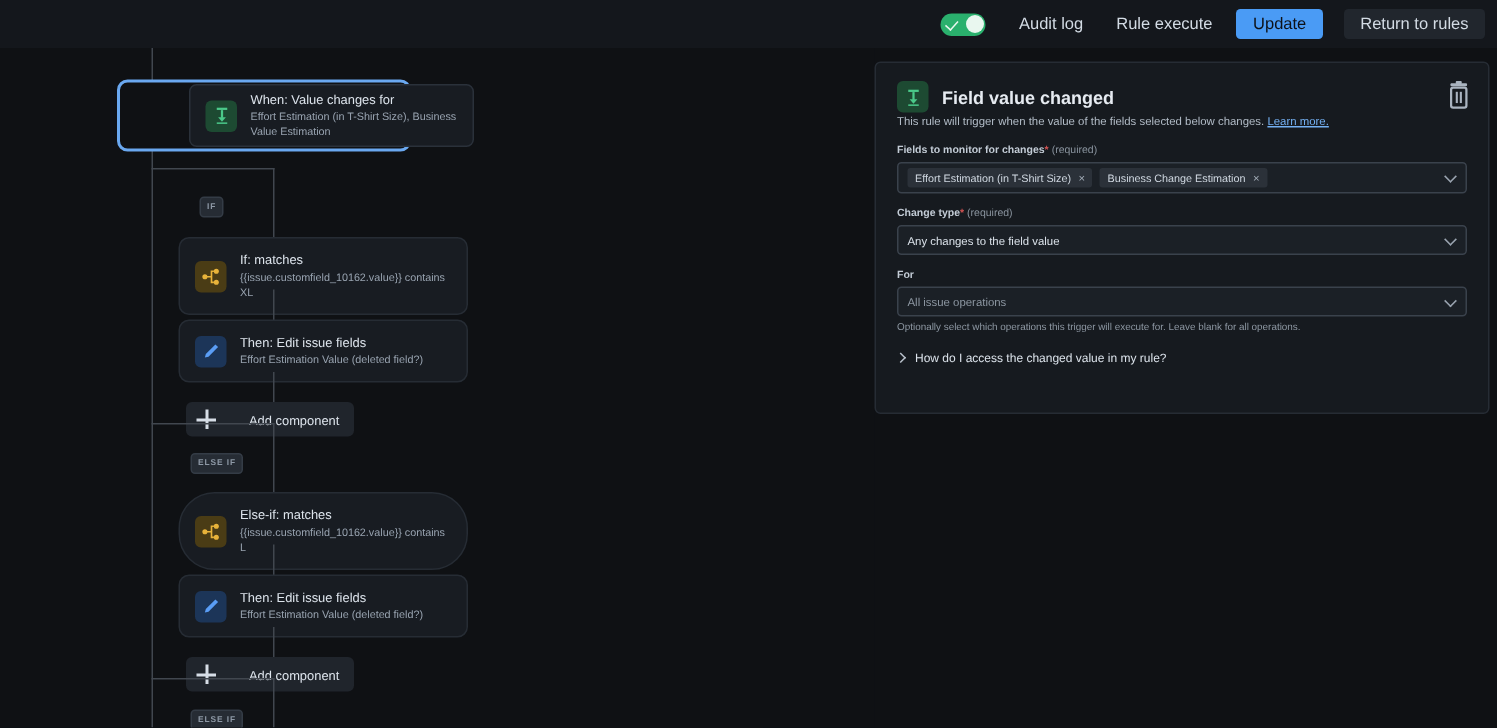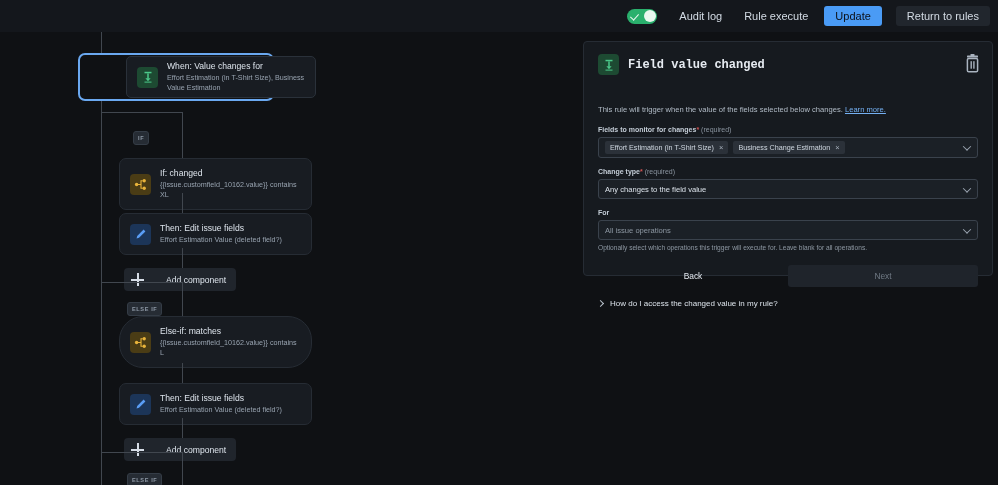--- a/index.html
+++ b/index.html
@@ -117,27 +117,27 @@
   .addcomp .plus:after  { top: 0; left: 5.5px; height: 13px; width: 2px; }
   .addcomp .lbl { font-size: 8.6px; color: #dde4ec; }
 
   
   .panel {
     position: absolute; left: 583px; top: 41px; width: 410px; height: 235px;
     background: #161a1f; border: 1px solid #262c34; border-radius: 4px;
     padding: 12px 14px 10px 14px;
   }
   .panel-head { display: flex; align-items: center; gap: 9px; }
-  .panel-title { font-size: 12px; color: #e6ebf1; font-weight: bold; font-family: Liberation Mono, monospace; }
+  .panel-title { font-size: 12px; color: #e6ebf1; font-weight: bold; }
   .trash {
     position: absolute; right: 11px; top: 12px; width: 17px; height: 19px;
     cursor: pointer;
   }
   .panel-desc {
-    margin-top: 29px; font-size: 7.6px; color: #b2bcc7; line-height: 12px;
+    margin-top: 0; font-size: 7.6px; color: #b2bcc7; line-height: 12px;
   }
   .lnk { color: #74b0f2; text-decoration: underline; cursor: pointer; }
   .fld-label {
     margin-top: 10px; font-size: 7px; color: #c3ccd6; font-weight: bold;
   }
   .fld-label .req { color: #8a949f; font-weight: normal; }
   .select {
     margin-top: 4px; height: 20px; background: #1b2026;
     border: 1px solid #3a424c; border-radius: 3px;
     display: flex; align-items: center; padding: 0 20px 0 6px;
@@ -220,21 +220,21 @@
     <div class="step" style="top:126px;">
       <div class="icon-sq icon-amber">
         <svg width="13" height="13" viewBox="0 0 13 13">
           <circle cx="2.6" cy="6.5" r="1.7" fill="#e8b33a"></circle>
           <circle cx="10.2" cy="2.8" r="1.7" fill="#e8b33a"></circle>
           <circle cx="10.2" cy="10.2" r="1.7" fill="#e8b33a"></circle>
           <path d="M4 6.5 H7 M7 6.5 V2.8 H8.6 M7 6.5 V10.2 H8.6" stroke="#e8b33a" stroke-width="1.1" fill="none"></path>
         </svg>
       </div>
       <div class="card-txt">
-        <div class="card-title">If: changed</div>
+        <div class="card-title">If: matches</div>
         <div class="card-sub">{{issue.customfield_10162.value}} contains XL</div>
       </div>
     </div>
 
     <div class="rail" style="left:182px; top:161px; width:1px; height:21px;"></div>
 
     <div class="step" style="top:181px;">
       <div class="icon-sq icon-blue">
         <svg width="13" height="13" viewBox="0 0 13 13">
           <path d="M9.6 1.6 L11.4 3.4 L5 9.8 L2.6 10.4 L3.2 8 Z" fill="#5a9df5"></path>
@@ -250,21 +250,21 @@
 
     <div class="addcomp" style="top:236px;">
       <div class="plus"></div>
       <div class="lbl">Add component</div>
     </div>
 
     <div class="rail" style="left:101px; top:250px; width:82px; height:1px;"></div>
     <div class="rail" style="left:182px; top:250px; width:1px; height:63px;"></div>
     <div class="badge" style="left:127px; top:270px;">ELSE IF</div>
 
-    <div class="step" style="top:284px;border-radius:24px;">
+    <div class="step" style="top:296px;border-radius:24px;">
       <div class="icon-sq icon-amber">
         <svg width="13" height="13" viewBox="0 0 13 13">
           <circle cx="2.6" cy="6.5" r="1.7" fill="#e8b33a"></circle>
           <circle cx="10.2" cy="2.8" r="1.7" fill="#e8b33a"></circle>
           <circle cx="10.2" cy="10.2" r="1.7" fill="#e8b33a"></circle>
           <path d="M4 6.5 H7 M7 6.5 V2.8 H8.6 M7 6.5 V10.2 H8.6" stroke="#e8b33a" stroke-width="1.1" fill="none"></path>
         </svg>
       </div>
       <div class="card-txt">
         <div class="card-title">Else-if: matches</div>
@@ -352,23 +352,19 @@
       <span class="chev"></span>
     </div>
 
     <div class="fld-label">For</div>
     <div class="select">
       <span class="ph">All issue operations</span>
       <span class="chev"></span>
     </div>
     <div class="hint">Optionally select which operations this trigger will execute for. Leave blank for all operations.</div>
 
-    <div class="btnrow">
-      <div class="btn-back">Back</div>
-      <div class="btn-next">Next</div>
-    </div>
 
     <div class="disclose">
       <span class="arr"></span>
       <span class="dt">How do I access the changed value in my rule?</span>
     </div>
   </div>
 </div>
 
 </body></html>

